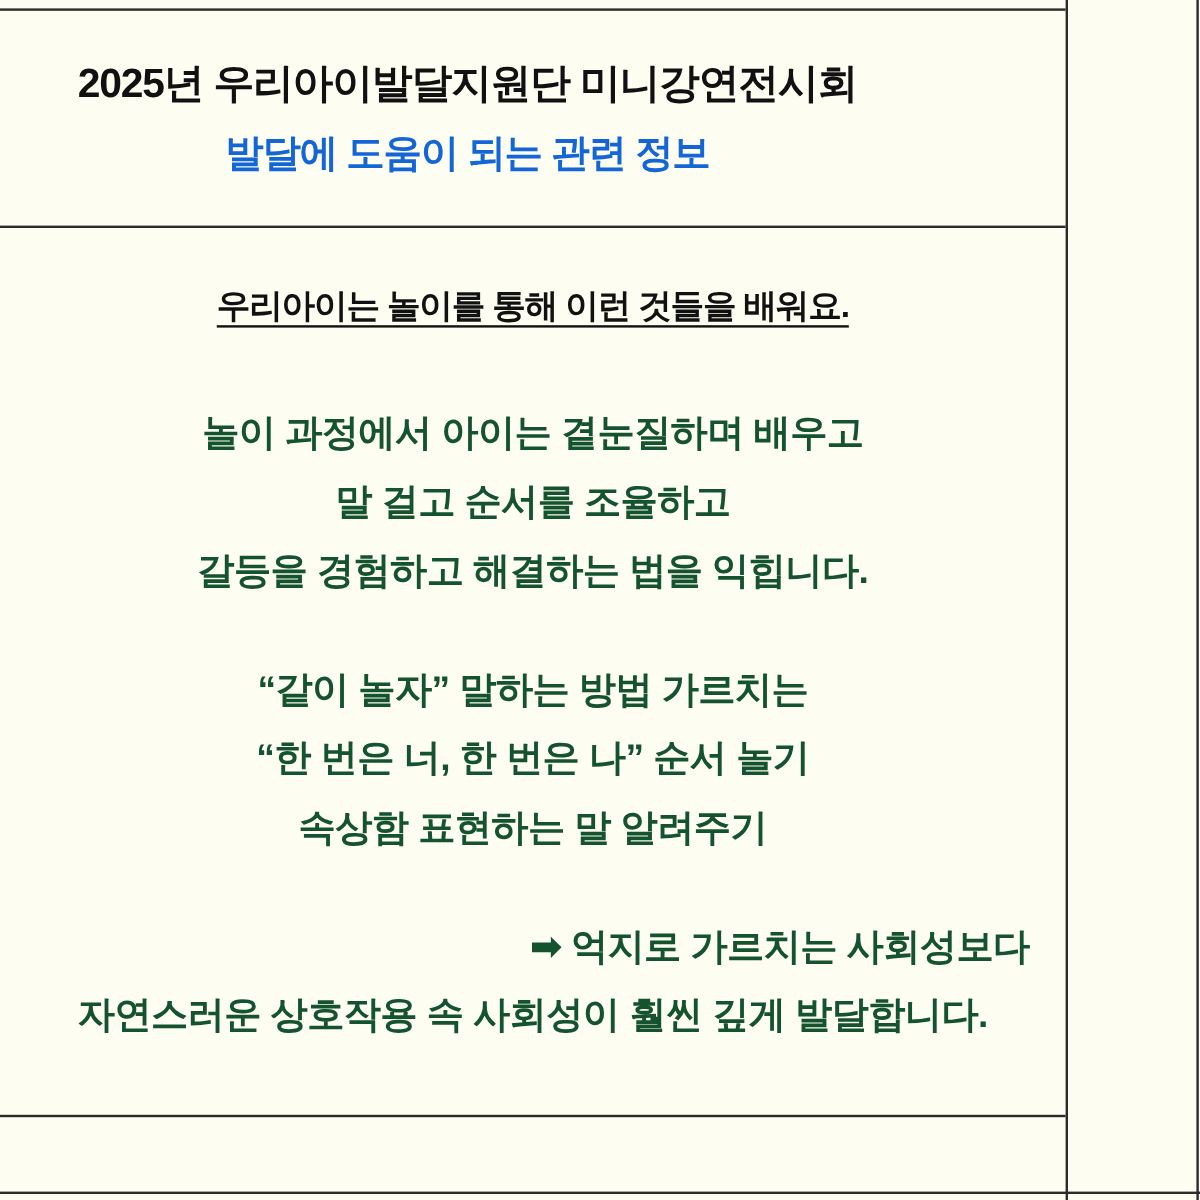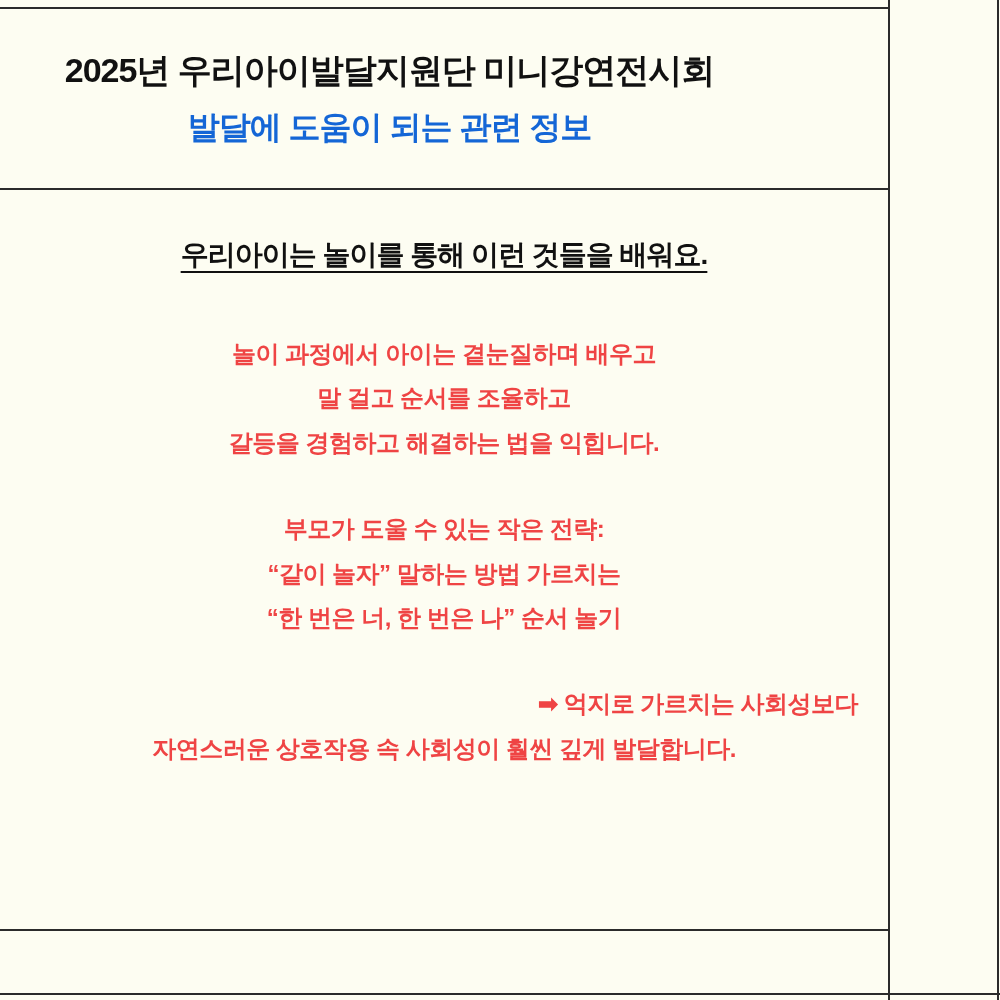--- a/index.html
+++ b/index.html
@@ -119,23 +119,23 @@
     font-weight: bold;
     color: #111111;
     letter-spacing: -1px;
     text-decoration: underline;
     text-underline-offset: 7px;
     margin: 0 0 58px 0;
     display: inline-block;
   }
 
   .para {
-    font-size: 24px;
+    font-size: 31px;
     font-weight: bold;
-    color: #ef4444;
+    color: #14532d;
     letter-spacing: -0.5px;
     line-height: 1.85;
     margin: 0 0 42px 0;
   }
   .para:last-child {
     margin-bottom: 0;
   }
   .para .line {
     display: block;
   }
@@ -164,23 +164,23 @@
   <div class="body-area">
     <div class="section-heading">우리아이는 놀이를 통해 이런 것들을 배워요.</div>
 
     <div class="para">
       <span class="line">놀이 과정에서 아이는 곁눈질하며 배우고</span>
       <span class="line">말 걸고 순서를 조율하고</span>
       <span class="line">갈등을 경험하고 해결하는 법을 익힙니다.</span>
     </div>
 
     <div class="para">
-      <span class="line">부모가 도울 수 있는 작은 전략:</span>
       <span class="line">“같이 놀자” 말하는 방법 가르치는</span>
       <span class="line">“한 번은 너, 한 번은 나” 순서 놀기</span>
+      <span class="line">속상함 표현하는 말 알려주기</span>
     </div>
 
     <div class="para">
       <span class="arrow-line">➡ 억지로 가르치는 사회성보다</span>
       <span class="line">자연스러운 상호작용 속 사회성이 훨씬 깊게 발달합니다.</span>
     </div>
   </div>
 
 </div>
 

